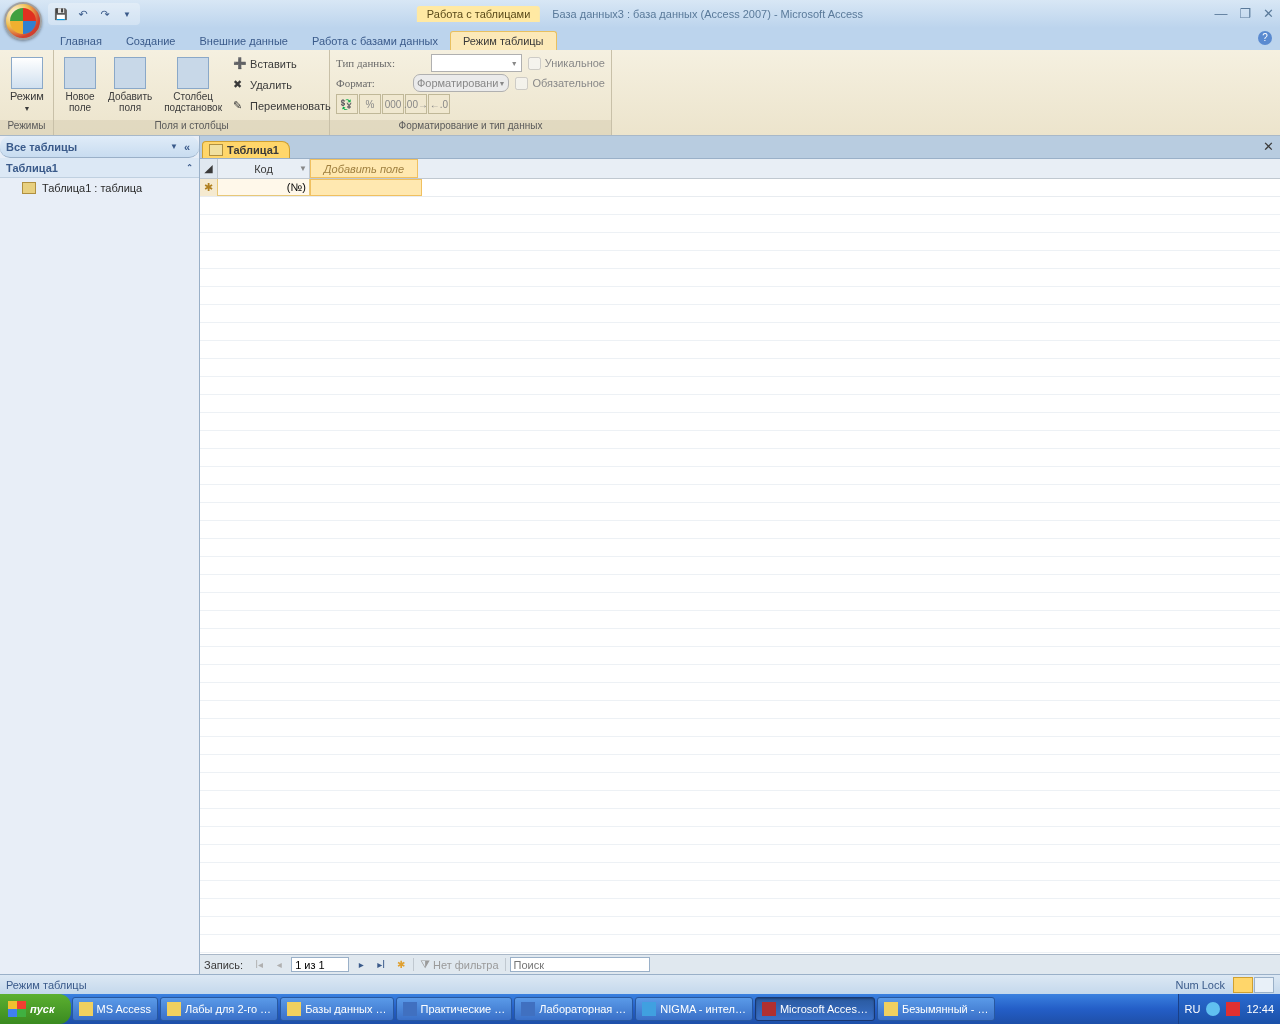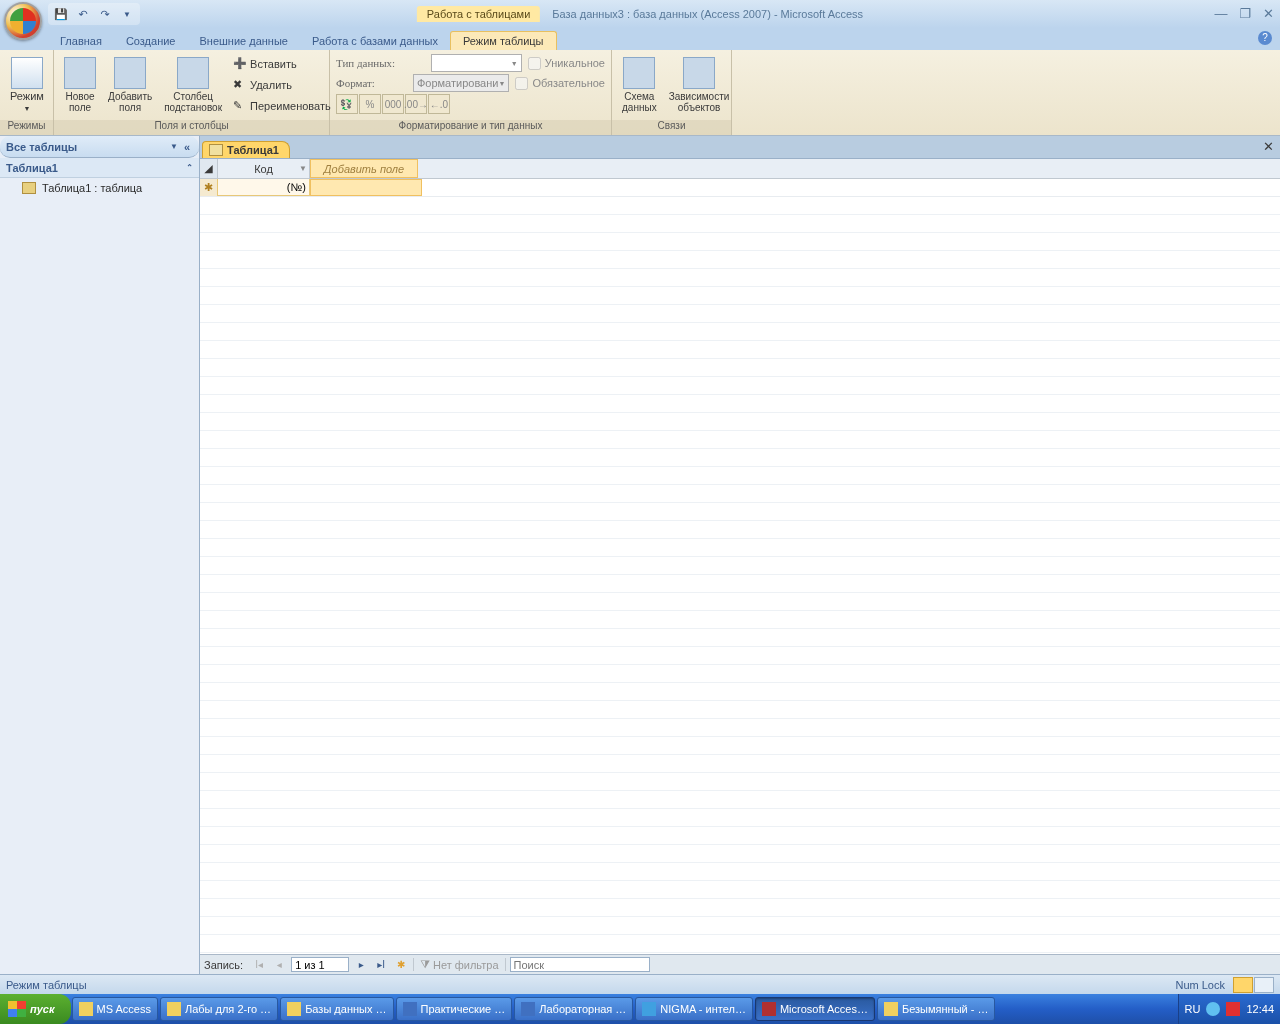--- a/index.html
+++ b/index.html
@@ -30,21 +30,21 @@
 .rgroup-body { flex:1; display:flex; align-items:center; padding:2px 6px; gap:4px; }
 .rgroup-label { height:15px; text-align:center; color:#5a5a5a; font-size:10px; background:rgba(200,190,160,.3); }
 .big-btn { display:flex; flex-direction:column; align-items:center; justify-content:center; padding:2px 4px; cursor:pointer; height:66px; }
 .big-btn .icon { width:32px; height:32px; background:#c8d8e8; border:1px solid #8aa8c8; margin-bottom:2px; }
 .big-btn .lbl { font-size:10px; text-align:center; line-height:11px; color:#3a3a3a; }
 .small-row { display:flex; align-items:center; gap:3px; height:20px; cursor:pointer; color:#3a3a3a; padding:0 3px; }
 .small-row .sicon { width:14px; height:14px; }
 .vstack { display:flex; flex-direction:column; justify-content:center; gap:1px; }
 .fmt-label { color:#6a6a6a;font-family:Liberation Serif, serif; }
 .combo { height:18px; border:1px solid #b0b0b0; background:#fff; display:flex; align-items:center; padding:0 3px; color:#888; font-size:10px; }
-.combo.disabled { background:#ebebeb; }
+.combo.disabled { background:#ebebeb;border-radius:7px; }
 .chk { display:flex; align-items:center; gap:4px; color:#888; height:18px; }
 .chk input { margin:0; }
 .fmtbar { display:flex; gap:1px; }
 .fmtbtn { width:22px; height:20px; border:1px solid #c0b898; background:#f0e8d0; display:flex; align-items:center; justify-content:center; color:#888; font-size:10px; }
 
 
 .workspace { position:absolute; top:136px; left:0; right:0; bottom:20px; display:flex; }
 .navpane { width:200px; background:#e8eef7; border-right:1px solid #9ab0c8; display:flex; flex-direction:column; }
 .navhead { height:22px; background:linear-gradient(#e0ecf8,#c8dcf0); border-bottom:1px solid #9ab0c8; display:flex; align-items:center; padding:0 6px; color:#3a5a8a; font-weight:bold;border-radius:10px; }
 .navhead .spacer { flex:1; }
@@ -214,35 +214,20 @@
           <div class="fmtbtn">💱</div>
           <div class="fmtbtn">%</div>
           <div class="fmtbtn">000</div>
           <div class="fmtbtn">.00→</div>
           <div class="fmtbtn">←.0</div>
         </div>
       </div>
       <div class="rgroup-label">Форматирование и тип данных</div>
     </div>
 
-    <div class="rgroup" style="width:120px">
-      <div class="rgroup-body">
-        <div class="big-btn">
-          <div class="icon"></div>
-          <div class="lbl" style="white-space:pre-line">Схема
-данных</div>
-        </div>
-        <div class="big-btn">
-          <div class="icon"></div>
-          <div class="lbl" style="white-space:pre-line">Зависимости
-объектов</div>
-        </div>
-      </div>
-      <div class="rgroup-label">Связи</div>
-    </div>
   </div>
 
   <div class="workspace">
     <div class="navpane">
       <div class="navhead">
         <span>Все таблицы</span>
         <span class="spacer"></span>
         <span class="arrow" style="font-size:8px">▼</span>
         <span class="arrow">«</span>
       </div>

